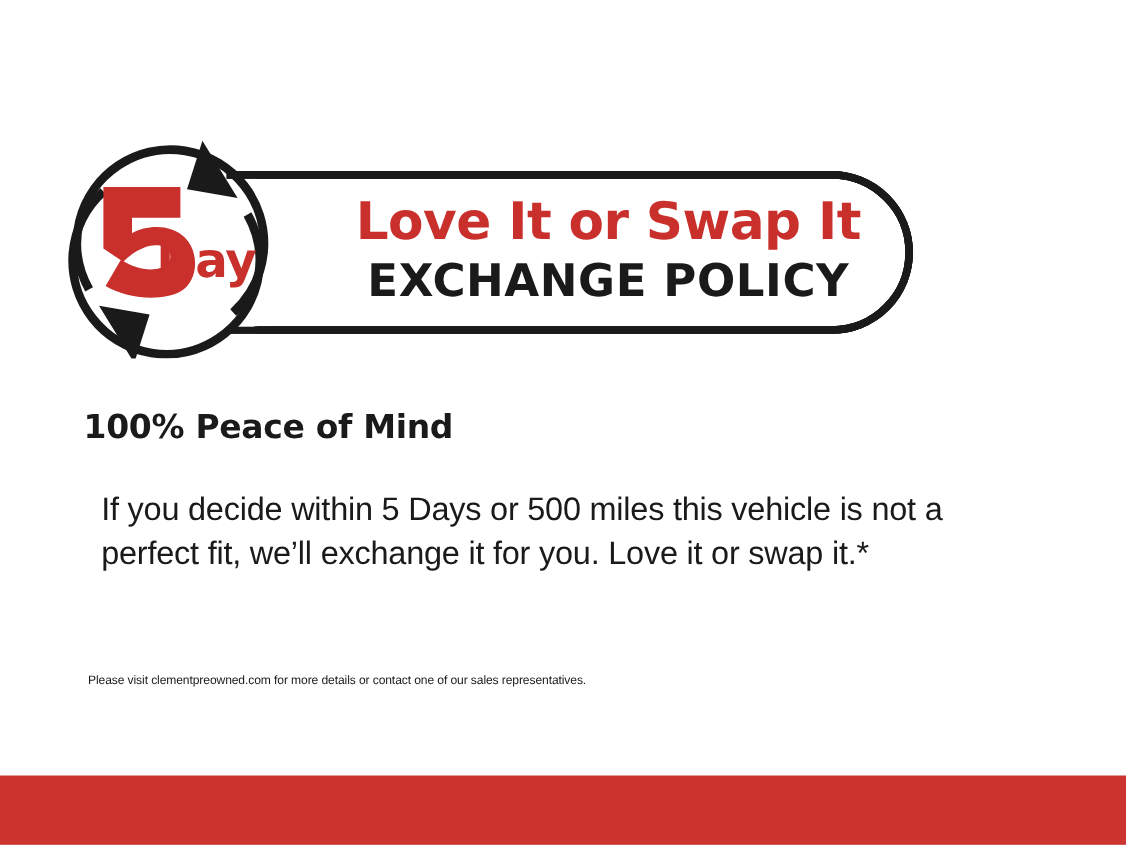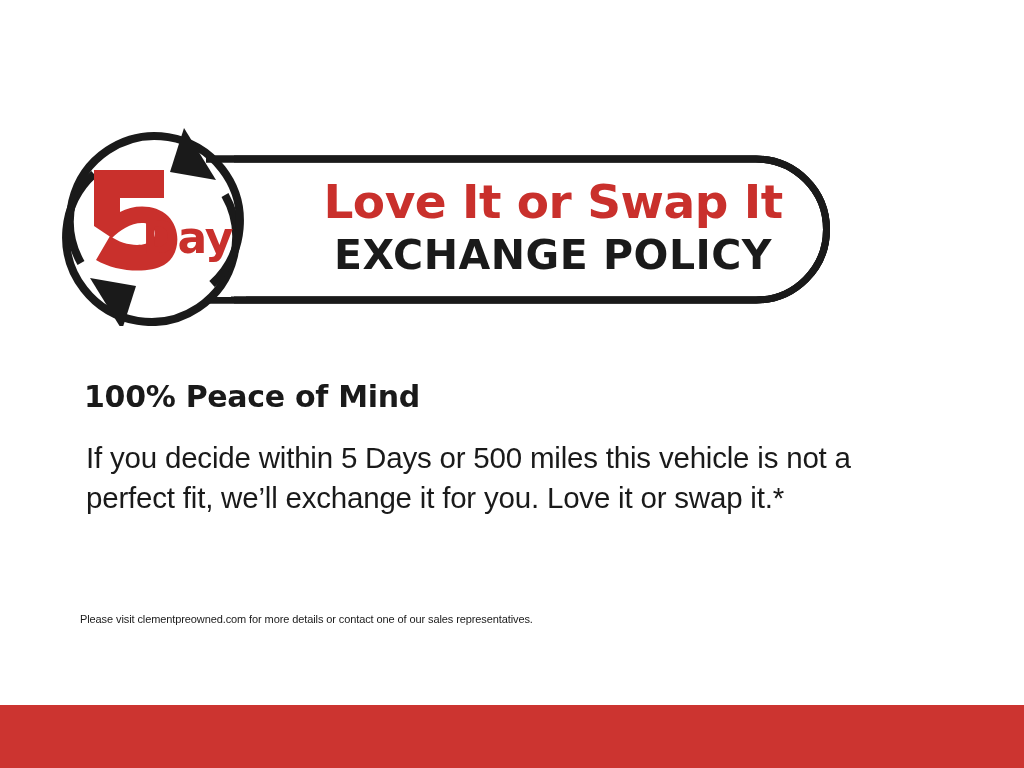--- a/index.html
+++ b/index.html
@@ -104,34 +104,34 @@
   .headline {
     position: absolute;
     left: 76px;
     top: 372px;
     color: #1A1A1A;
     font-family: "DejaVu Sans", sans-serif;
     font-weight: bold;
     font-size: 30px;
     line-height: 1.1;
     letter-spacing: -0.3px;
-    margin: 8px;
+    margin: 0;
   }
   .bodycopy {
     position: absolute;
     left: 80px;
     top: 432px;
     width: 790px;
     color: #1A1A1A;
     font-family: "Liberation Sans", sans-serif;
     font-weight: normal;
     font-size: 29.5px;
     line-height: 40px;
     letter-spacing: -0.2px;
-    margin: 6px;
+    margin: 12px;
   }
   .fineprint {
     position: absolute;
     left: 80px;
     top: 608px;
     width: 830px;
     color: #1A1A1A;
     font-family: "Liberation Sans", sans-serif;
     font-weight: normal;
     font-size: 11px;

